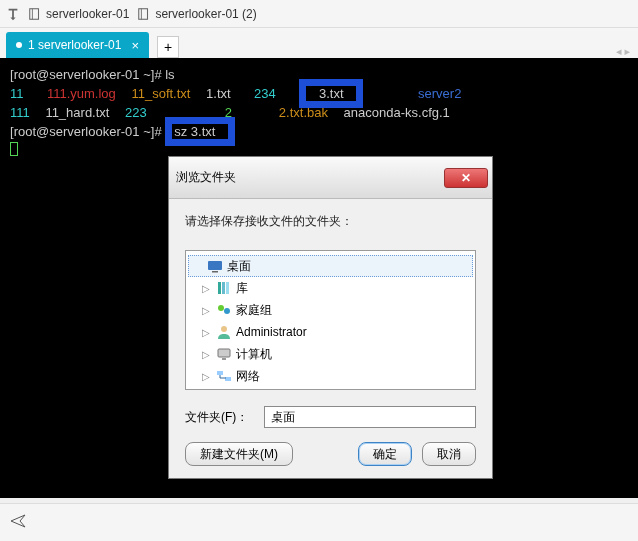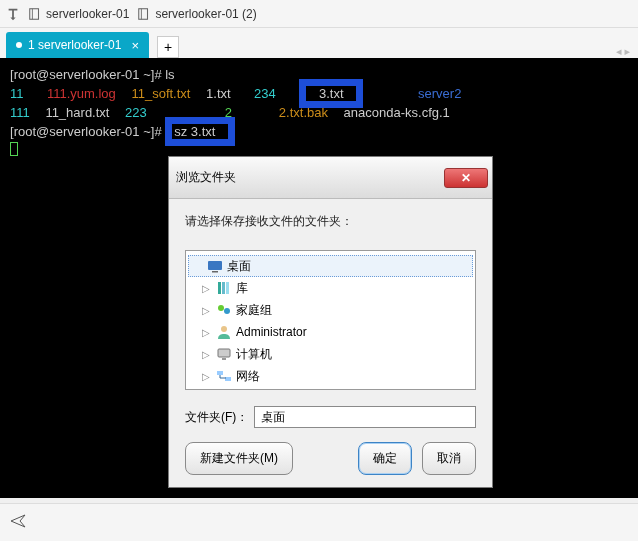--- a/index.html
+++ b/index.html
@@ -36,25 +36,25 @@
   .dialog .closebtn { width: 44px; height: 20px; background: linear-gradient(180deg,#e77,#c33); border: 1px solid #933; border-radius: 3px; color: #fff; display: flex; align-items: center; justify-content: center; font-size: 12px; font-weight: bold; }
   .dialog .body { padding: 14px 16px 12px 16px; font-size: 12px; }
   .dialog .prompt { margin-bottom: 20px; color: #222; }
   .tree { height: 140px; border: 1px solid #999; background: #fff; overflow-y: scroll; padding: 4px 2px; }
   .tree .node { display: flex; align-items: center; gap: 4px; height: 22px; padding-left: 4px; font-size: 12px; }
   .tree .node.child { padding-left: 14px; }
   .tree .node.selected { background: #ebf3fb; border: 1px dotted #6a9bd8; }
   .tree .expander { width: 10px; color: #888; font-size: 10px; }
   .icon { width: 16px; height: 16px; display: inline-flex; align-items: center; justify-content: center; }
   .icon svg { width: 16px; height: 16px; }
-  .folderrow { display: flex; align-items: center; gap: 6px; margin-top: 16px; }
+  .folderrow { display: flex; align-items: center; gap: 16px; margin-top: 16px; }
   .folderrow label { font-size: 12px; }
   .folderrow input { flex: 1; height: 22px; border: 1px solid #8a8a8a; padding: 0 6px; font-size: 12px; }
   .btnrow { display: flex; gap: 10px; margin-top: 14px; justify-content: flex-start; }
-  .btn { height: 33px; padding: 0 14px; font-size: 12px; border: 1px solid #8a8a8a; background: linear-gradient(180deg,#fdfdfd,#e4e4e4); border-radius: 8px; display: flex; align-items: center; }
+  .btn { height: 24px; padding: 0 14px; font-size: 12px; border: 1px solid #8a8a8a; background: linear-gradient(180deg,#fdfdfd,#e4e4e4); border-radius: 8px; display: flex; align-items: center; }
   .btn.primary { border: 1px solid #3d84c6; box-shadow: 0 0 0 1px #a9d0f3 inset; }
 </style>
 </head>
 <body>
 
 <div class="toolbar">
   <span class="tb-item">
     <svg viewBox="0 0 16 16">
         <path d="M3 2h10v2H3zM7 4h2v8H7zM5 12h6l-3 3z" fill="#666"></path>
       </svg>

